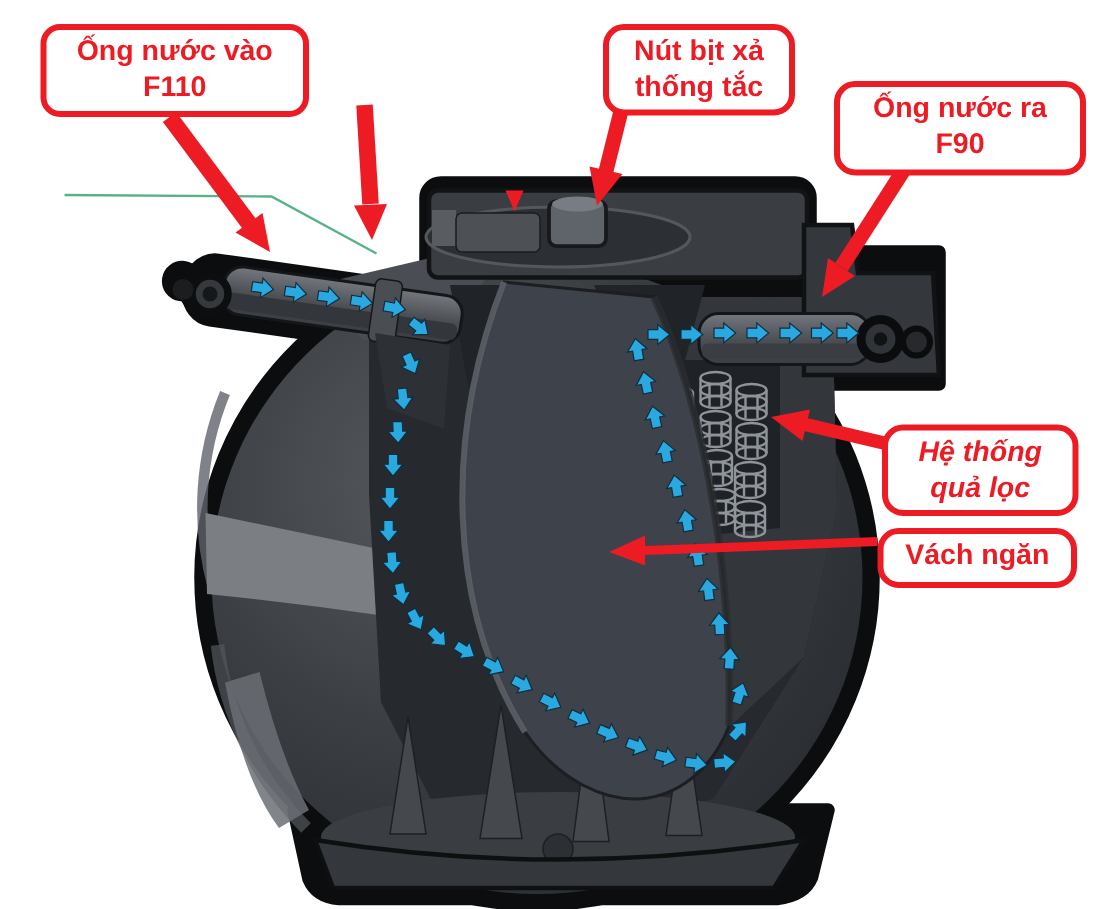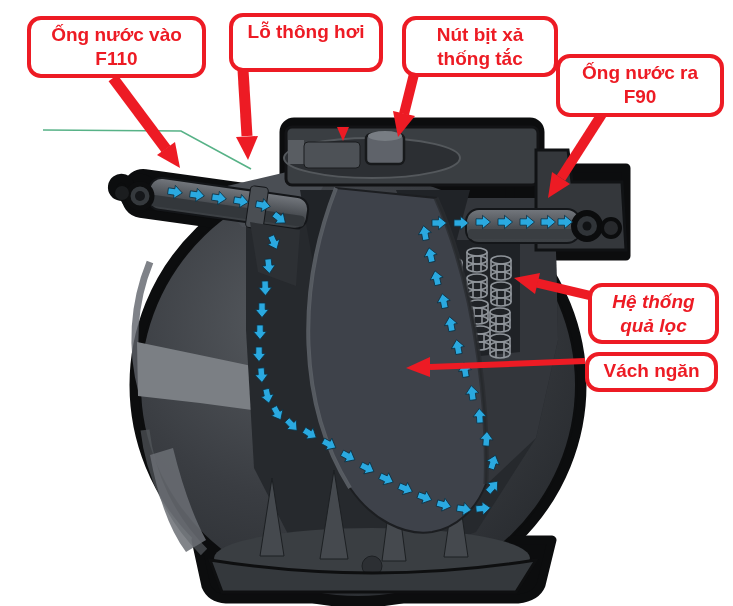--- a/index.html
+++ b/index.html
@@ -221,30 +221,27 @@
         <polygon points="514,278 540,273 535,294"></polygon>
       </g>
       <g>
         <line x1="585" y1="361" x2="430" y2="367" stroke="#ed1b24" stroke-width="6"></line>
         <polygon points="406,368 430,357 430,377"></polygon>
       </g>
       <polygon points="337,127 349,127 343,141"></polygon>
     </g>
   </svg>
 
-  <div class="label" style="left:27px;top:16px;width:179px;height:62px;">
+  <div class="label" style="left:27px;top:16px;width:179px;height:62px;border-radius:13px;">
     <span class="ln">Ống nước vào</span>
     <span class="ln">F110</span>
   </div>
 
-  <div class="label" style="left:229px;top:13px;width:154px;height:59px;">
-    <span class="ln">Lỗ thông hơi</span>
-  </div>
-
-  <div class="label" style="left:402px;top:16px;width:156px;height:61px;">
+
+  <div class="label" style="left:402px;top:16px;width:128px;height:61px;">
     <span class="ln">Nút bịt xả</span>
     <span class="ln">thống tắc</span>
   </div>
 
   <div class="label" style="left:556px;top:10px;width:168px;height:63px;margin-top:44px;">
     <span class="ln">Ống nước ra</span>
     <span class="ln">F90</span>
   </div>
 
   <div class="label" style="left:588px;top:283px;width:131px;height:61px;font-style:italic;">

